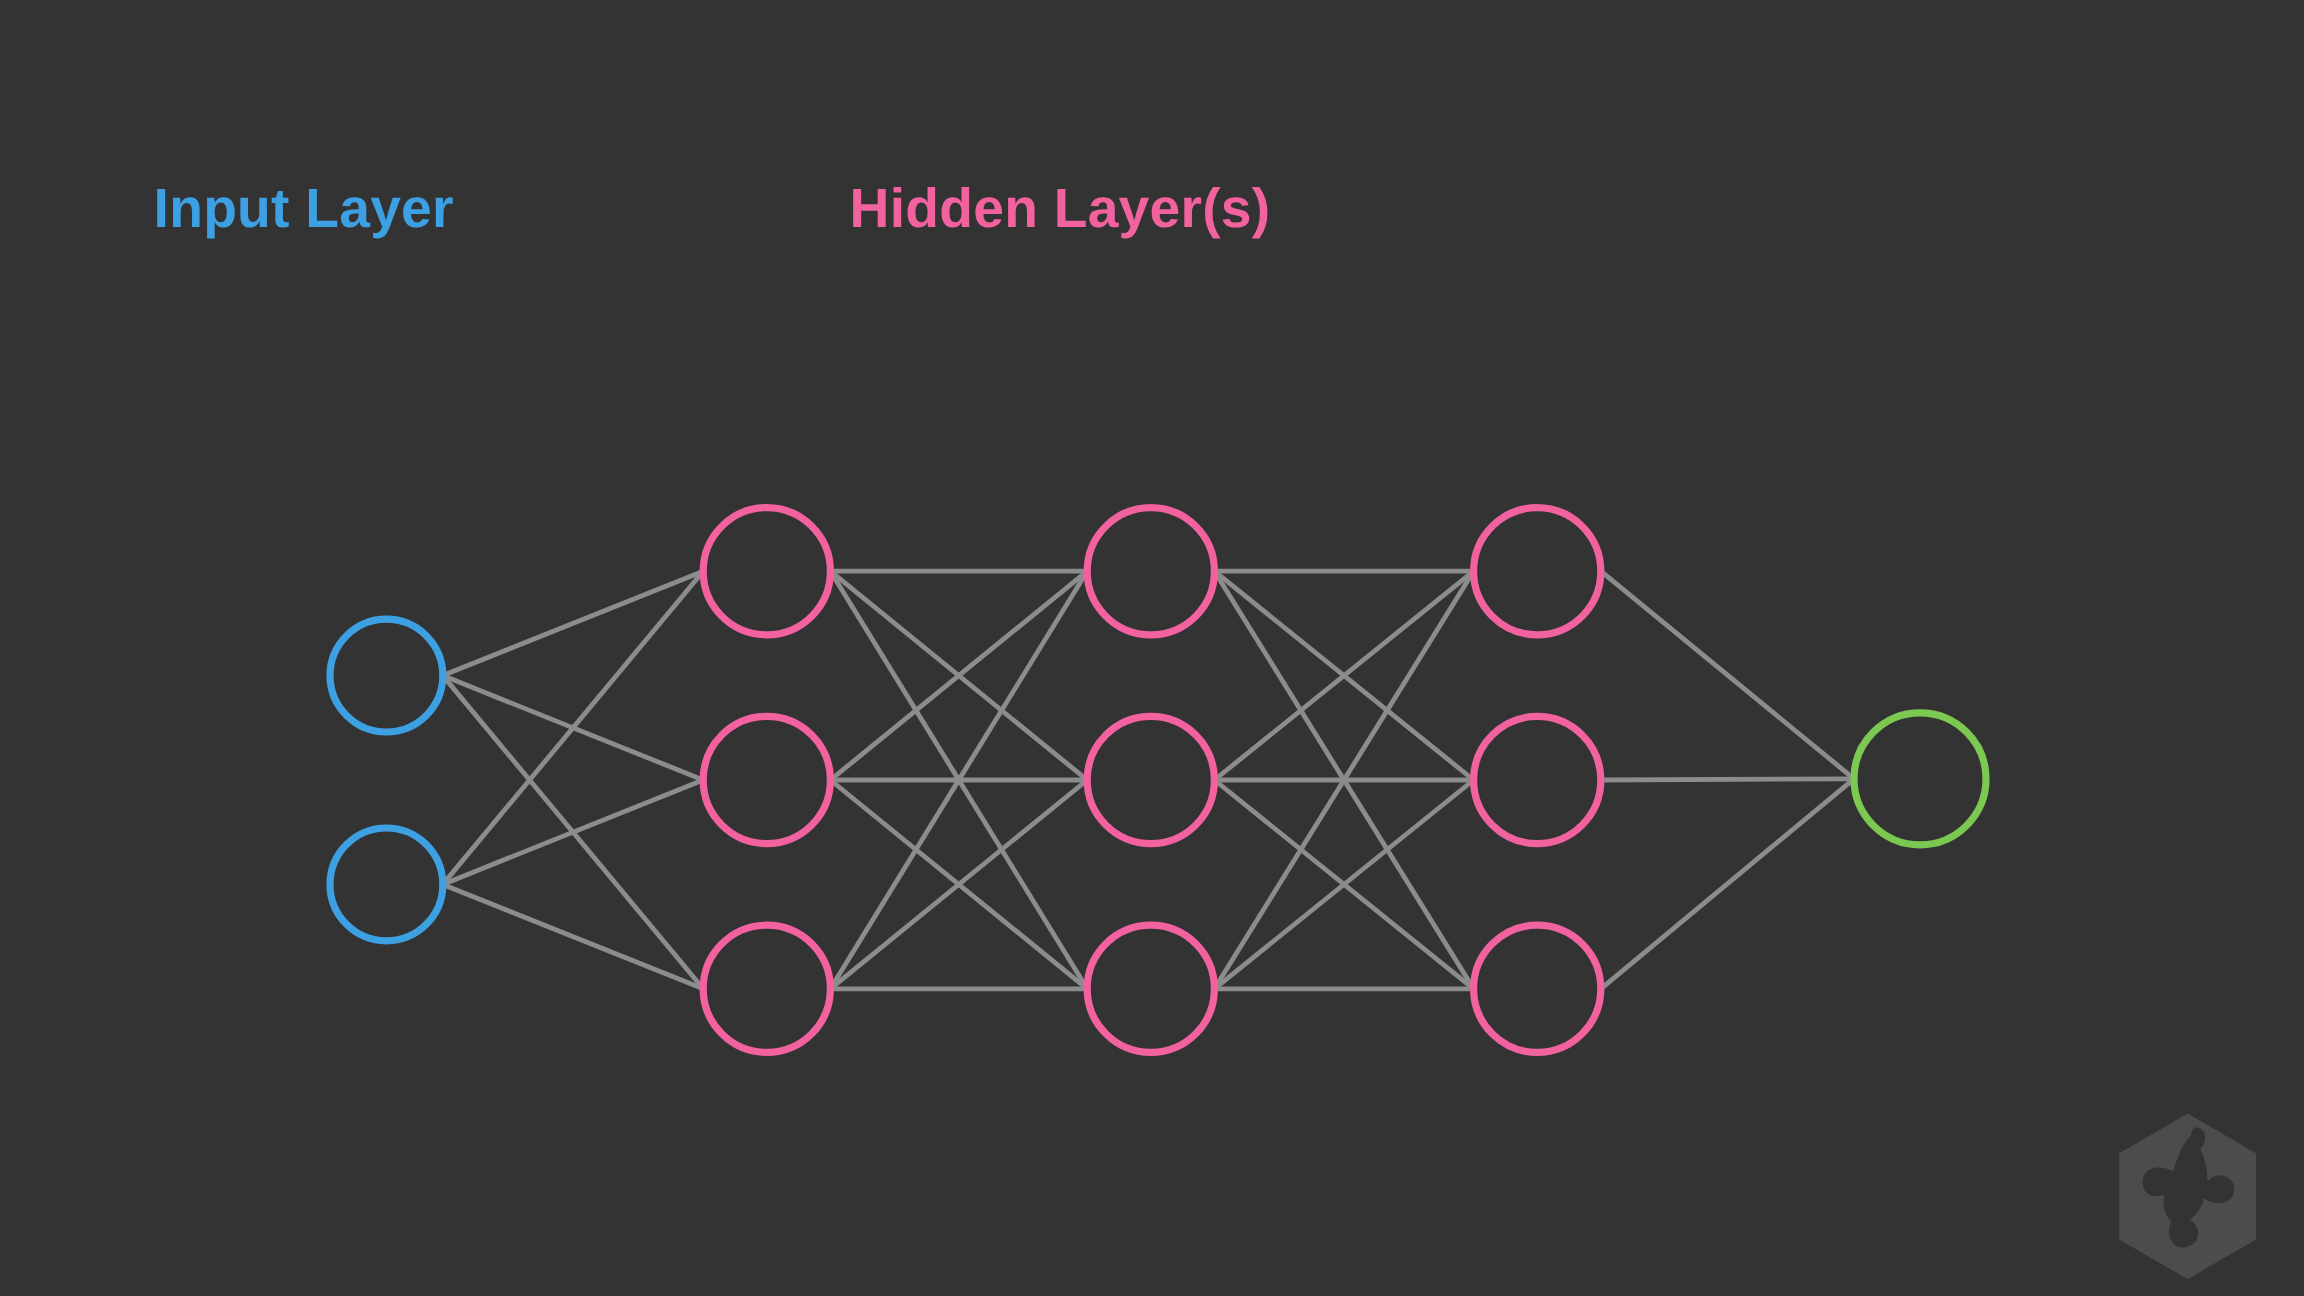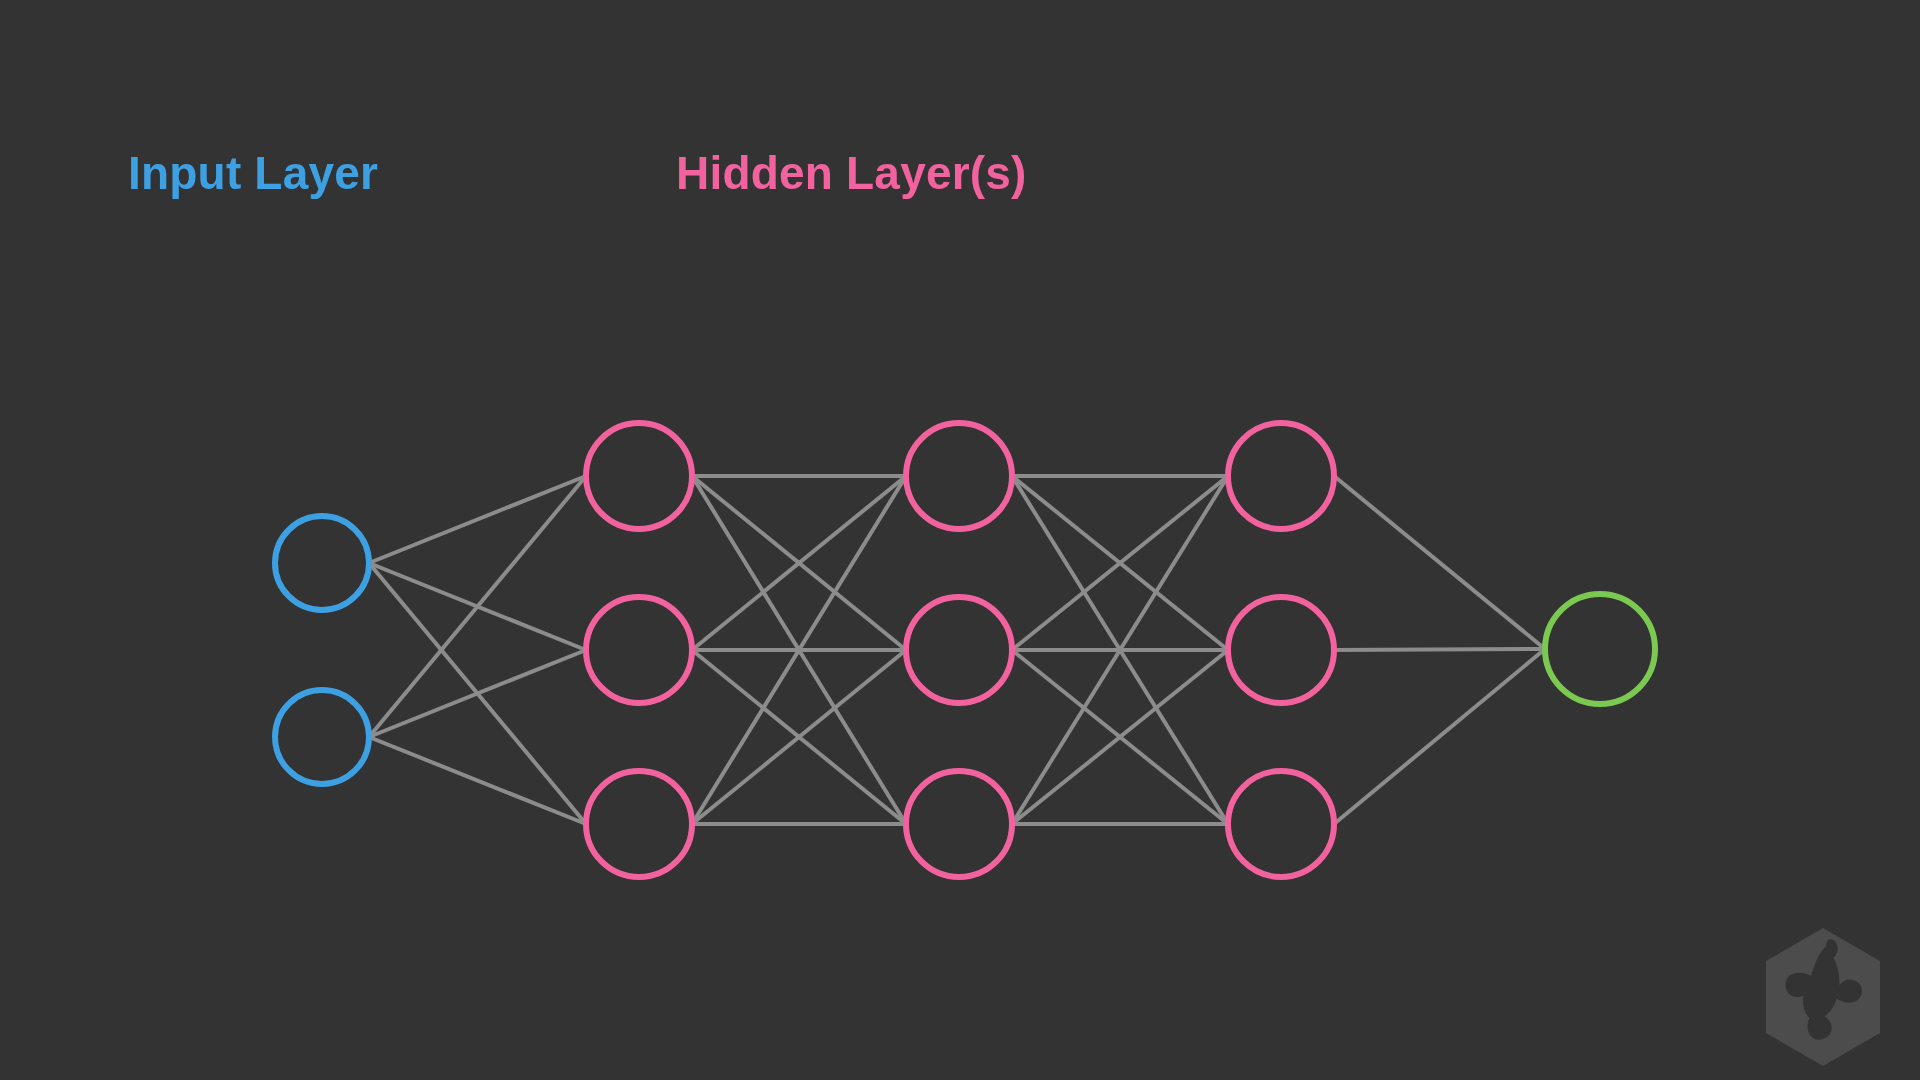--- a/index.html
+++ b/index.html
@@ -21,21 +21,21 @@
   .layer-label {
     position: absolute;
     font-weight: bold;
     font-size: 46px;
     letter-spacing: 0.2px;
     white-space: nowrap;
     line-height: 1;
     top: 150px;
   }
   #label-input  { left: 128px;  color: #3DA0E3; }
-  #label-hidden { left: 676px;  color: #F2629F; }
+  #label-hidden { left: 708px;  color: #F2629F; }
   #label-output { left: 1382px; color: #7BC950; }
 
   
   #network-canvas {
     position: absolute;
     left: 0;
     top: 0;
     width: 1920px;
     height: 1080px;
   }

